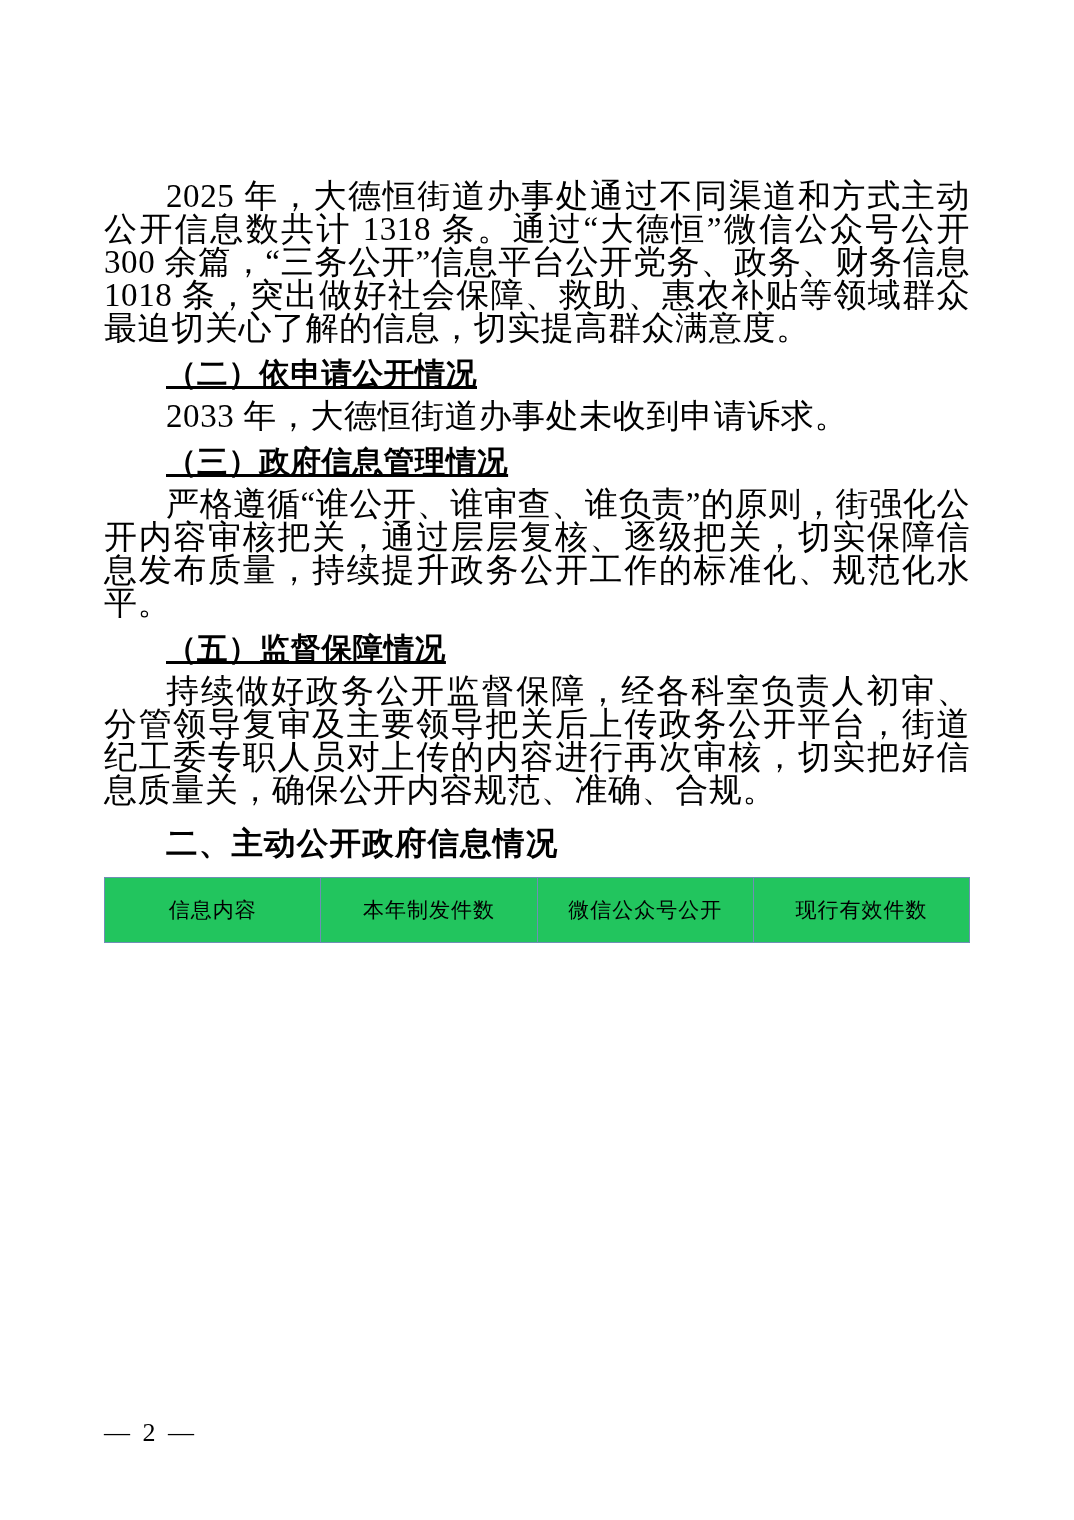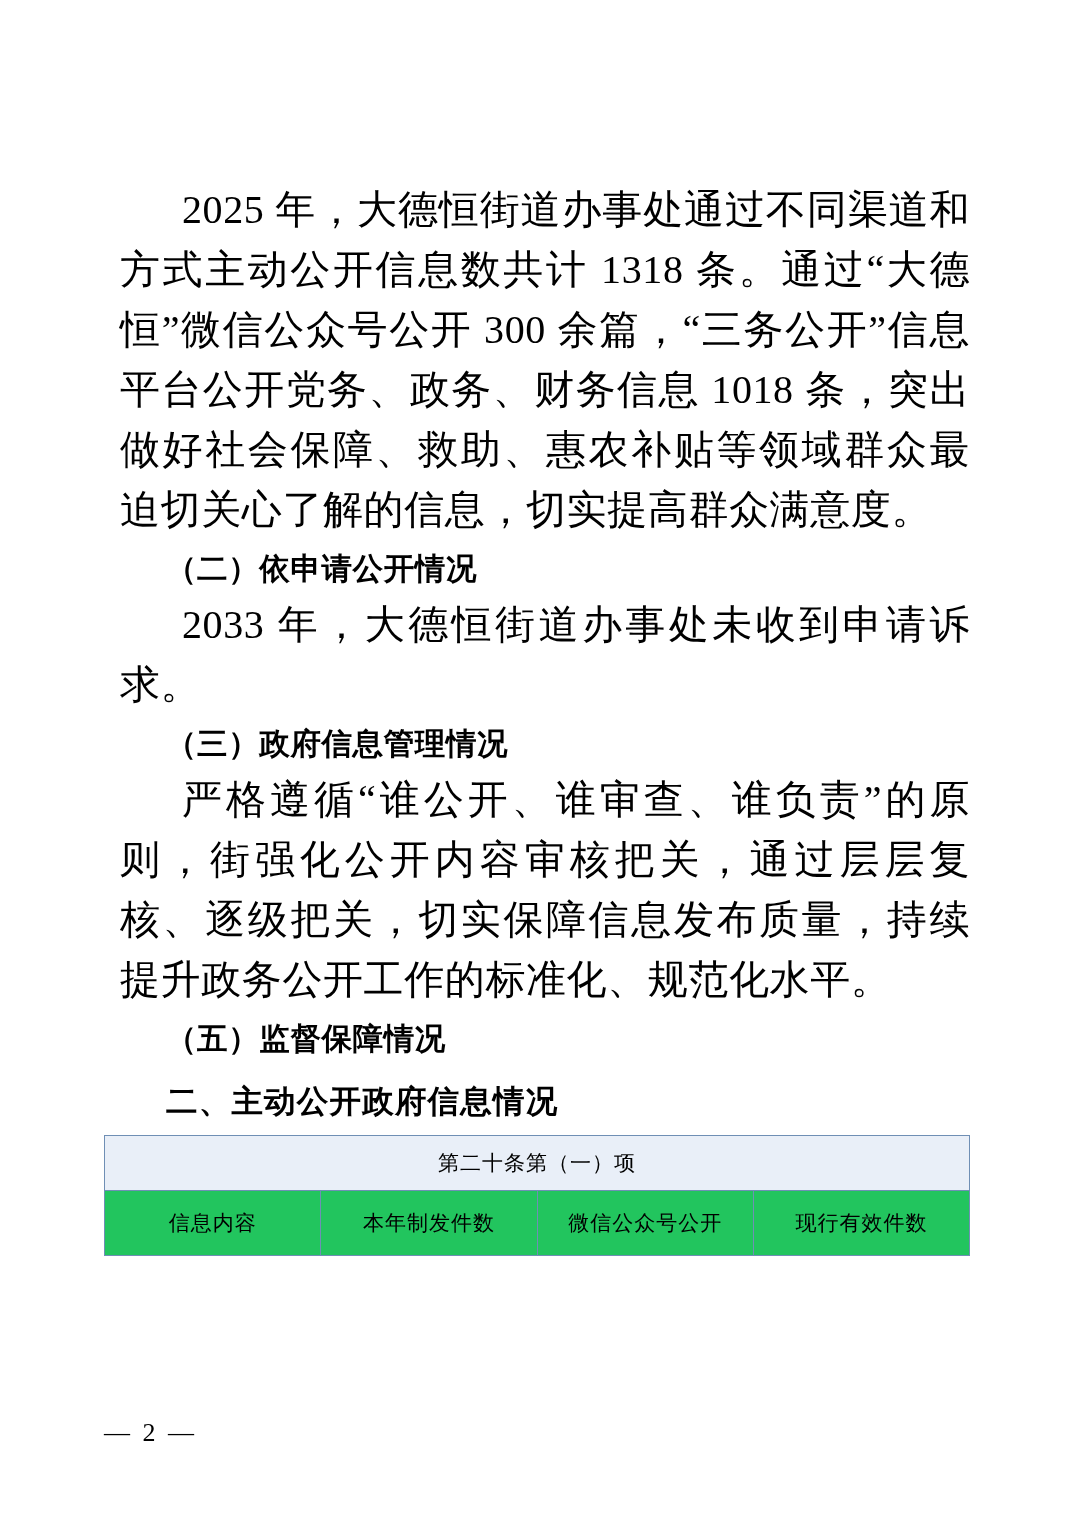--- a/index.html
+++ b/index.html
@@ -18,37 +18,38 @@
   .page {
     position: absolute;
     left: 0;
     top: 0;
     width: 1074px;
     height: 1520px;
     box-sizing: border-box;
     padding: 180px 104px 0 104px;
   }
   .para {
-    font-size: 40px;
-    line-height: 60px;
+    font-size: 33px;
+    line-height: 33px;
     text-align: justify;
     text-justify: inter-ideograph;
     text-indent: 62px;
-    margin: 0 0 2px 16px;
+    margin: 0 0 2px 0;
     letter-spacing: 0.6px;
     font-family: "Liberation Serif", "DejaVu Serif", serif;
   }
   .heading {
     font-size: 30.5px;
     line-height: 53px;
     text-indent: 62px;
     margin: 0;
     font-weight: bold;
     letter-spacing: 0.6px;
     font-family: "DejaVu Sans", "Liberation Sans", sans-serif;
+    text-decoration: underline;
   }
   .heading-major {
     font-size: 31.5px;
     line-height: 56px;
     text-indent: 62px;
     margin: 8px 0 6px 0;
     font-weight: bold;
     letter-spacing: 1.2px;
     font-family: Liberation Sans, sans-serif;
   }
@@ -96,34 +97,32 @@
   <p class="para">2033 年，大德恒街道办事处未收到申请诉求。</p>
 
   <p class="heading">（三）政府信息管理情况</p>
 
   <p class="para">严格遵循“谁公开、谁审查、谁负责”的原则，街强化公开内容审核把关，通过层层复核、逐级把关，切实保障信息发布质量，持续提升政务公开工作的标准化、规范化水平。</p>
 
 
 
   <p class="heading">（五）监督保障情况</p>
 
+  <p class="para">持续做好政务公开监督保障，经各科室负责人初审、分管领导复审及主要领导把关后上传政务公开平台，街道纪工委专职人员对上传的内容进行再次审核，切实把好信息质量关，确保公开内容规范、准确、合规。</p>
 
   <p class="heading-major">二、主动公开政府信息情况</p>
 
   <table class="info-table">
     <colgroup>
       <col style="width:25%">
       <col style="width:25%">
       <col style="width:25%">
       <col style="width:25%">
     </colgroup>
     <tbody>
-      <tr>
-        <td class="table-title" colspan="4">第二十条第（一）项</td>
-      </tr>
       <tr>
         <td class="col-head">信息内容</td>
         <td class="col-head">本年制发件数</td>
         <td class="col-head">微信公众号公开</td>
         <td class="col-head">现行有效件数</td>
       </tr>
     </tbody>
   </table>
 
   <div class="page-number">— 2 —</div>

